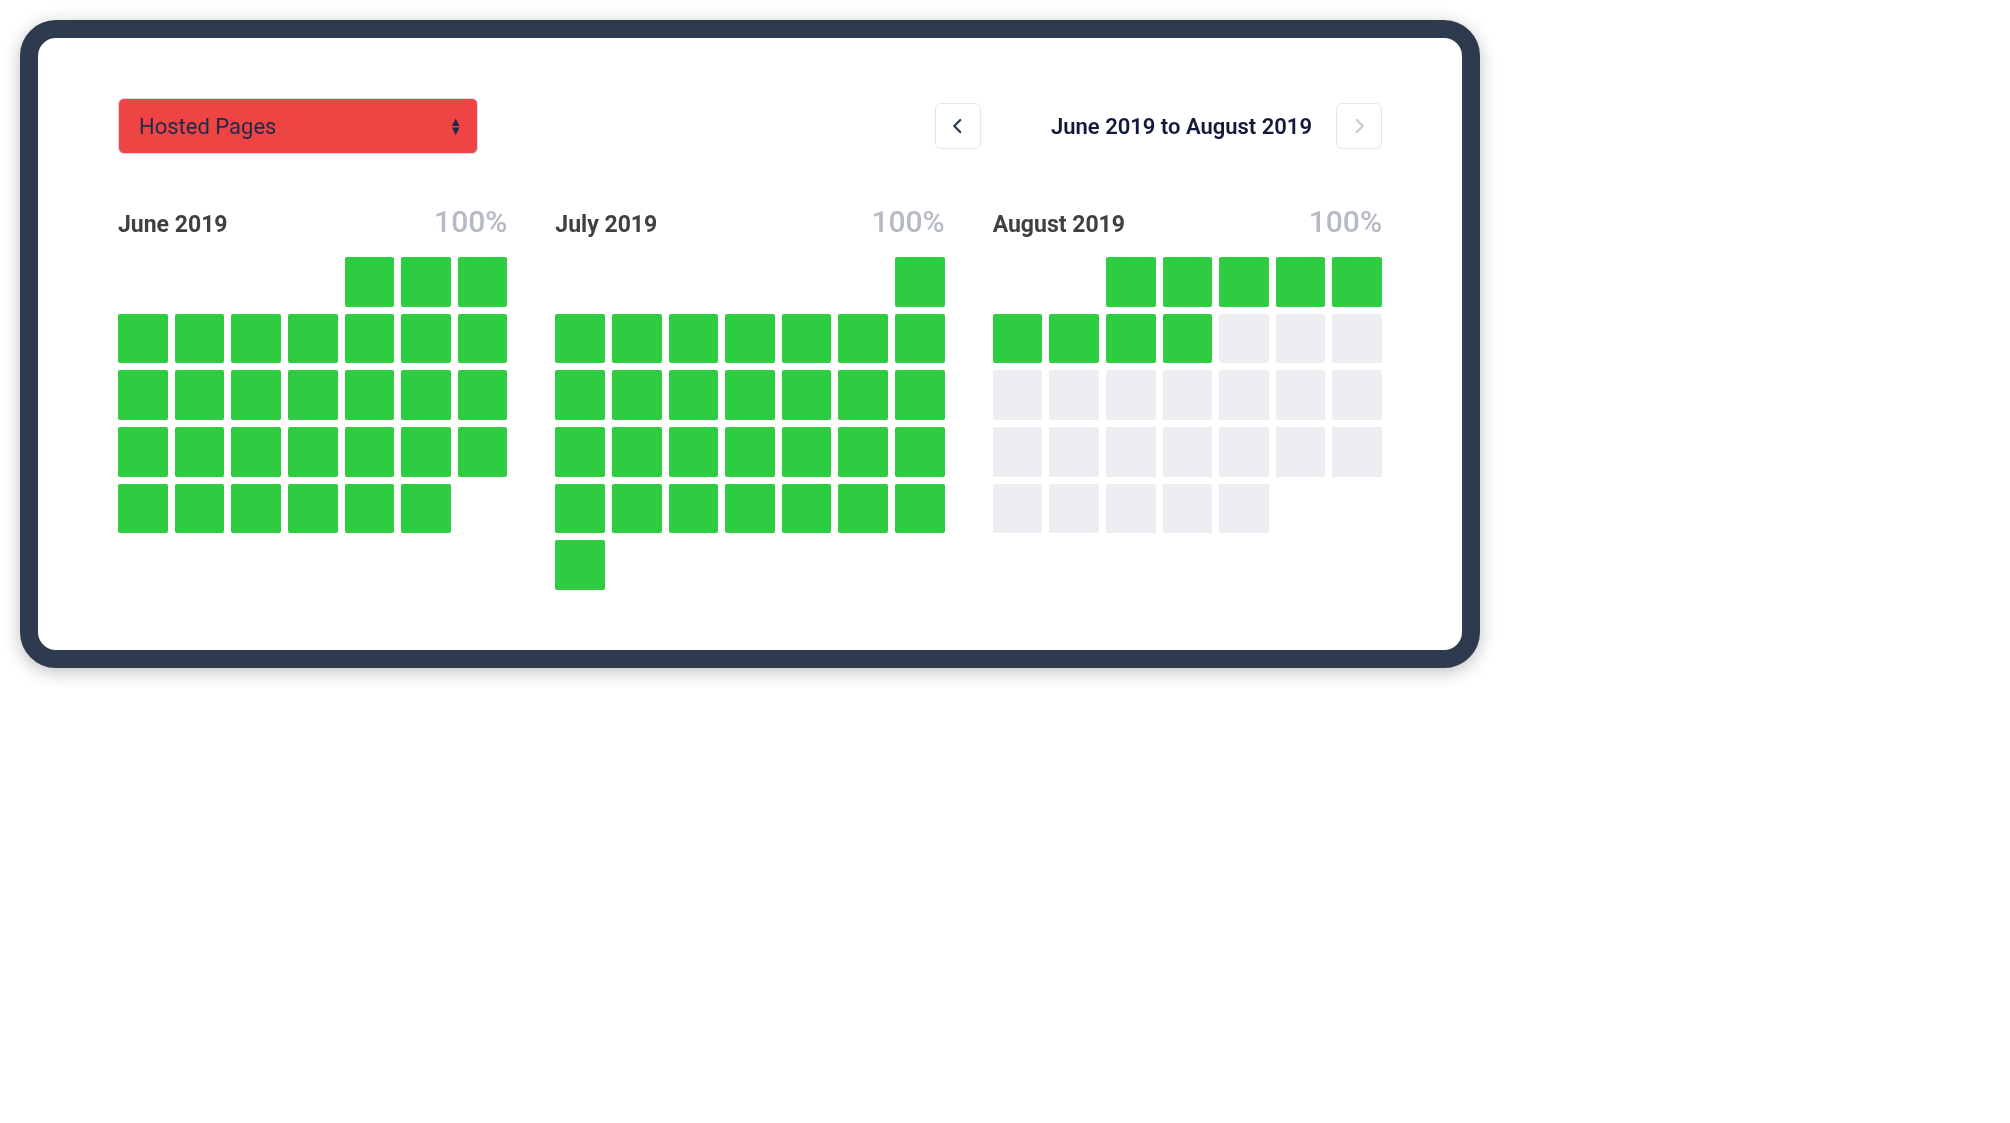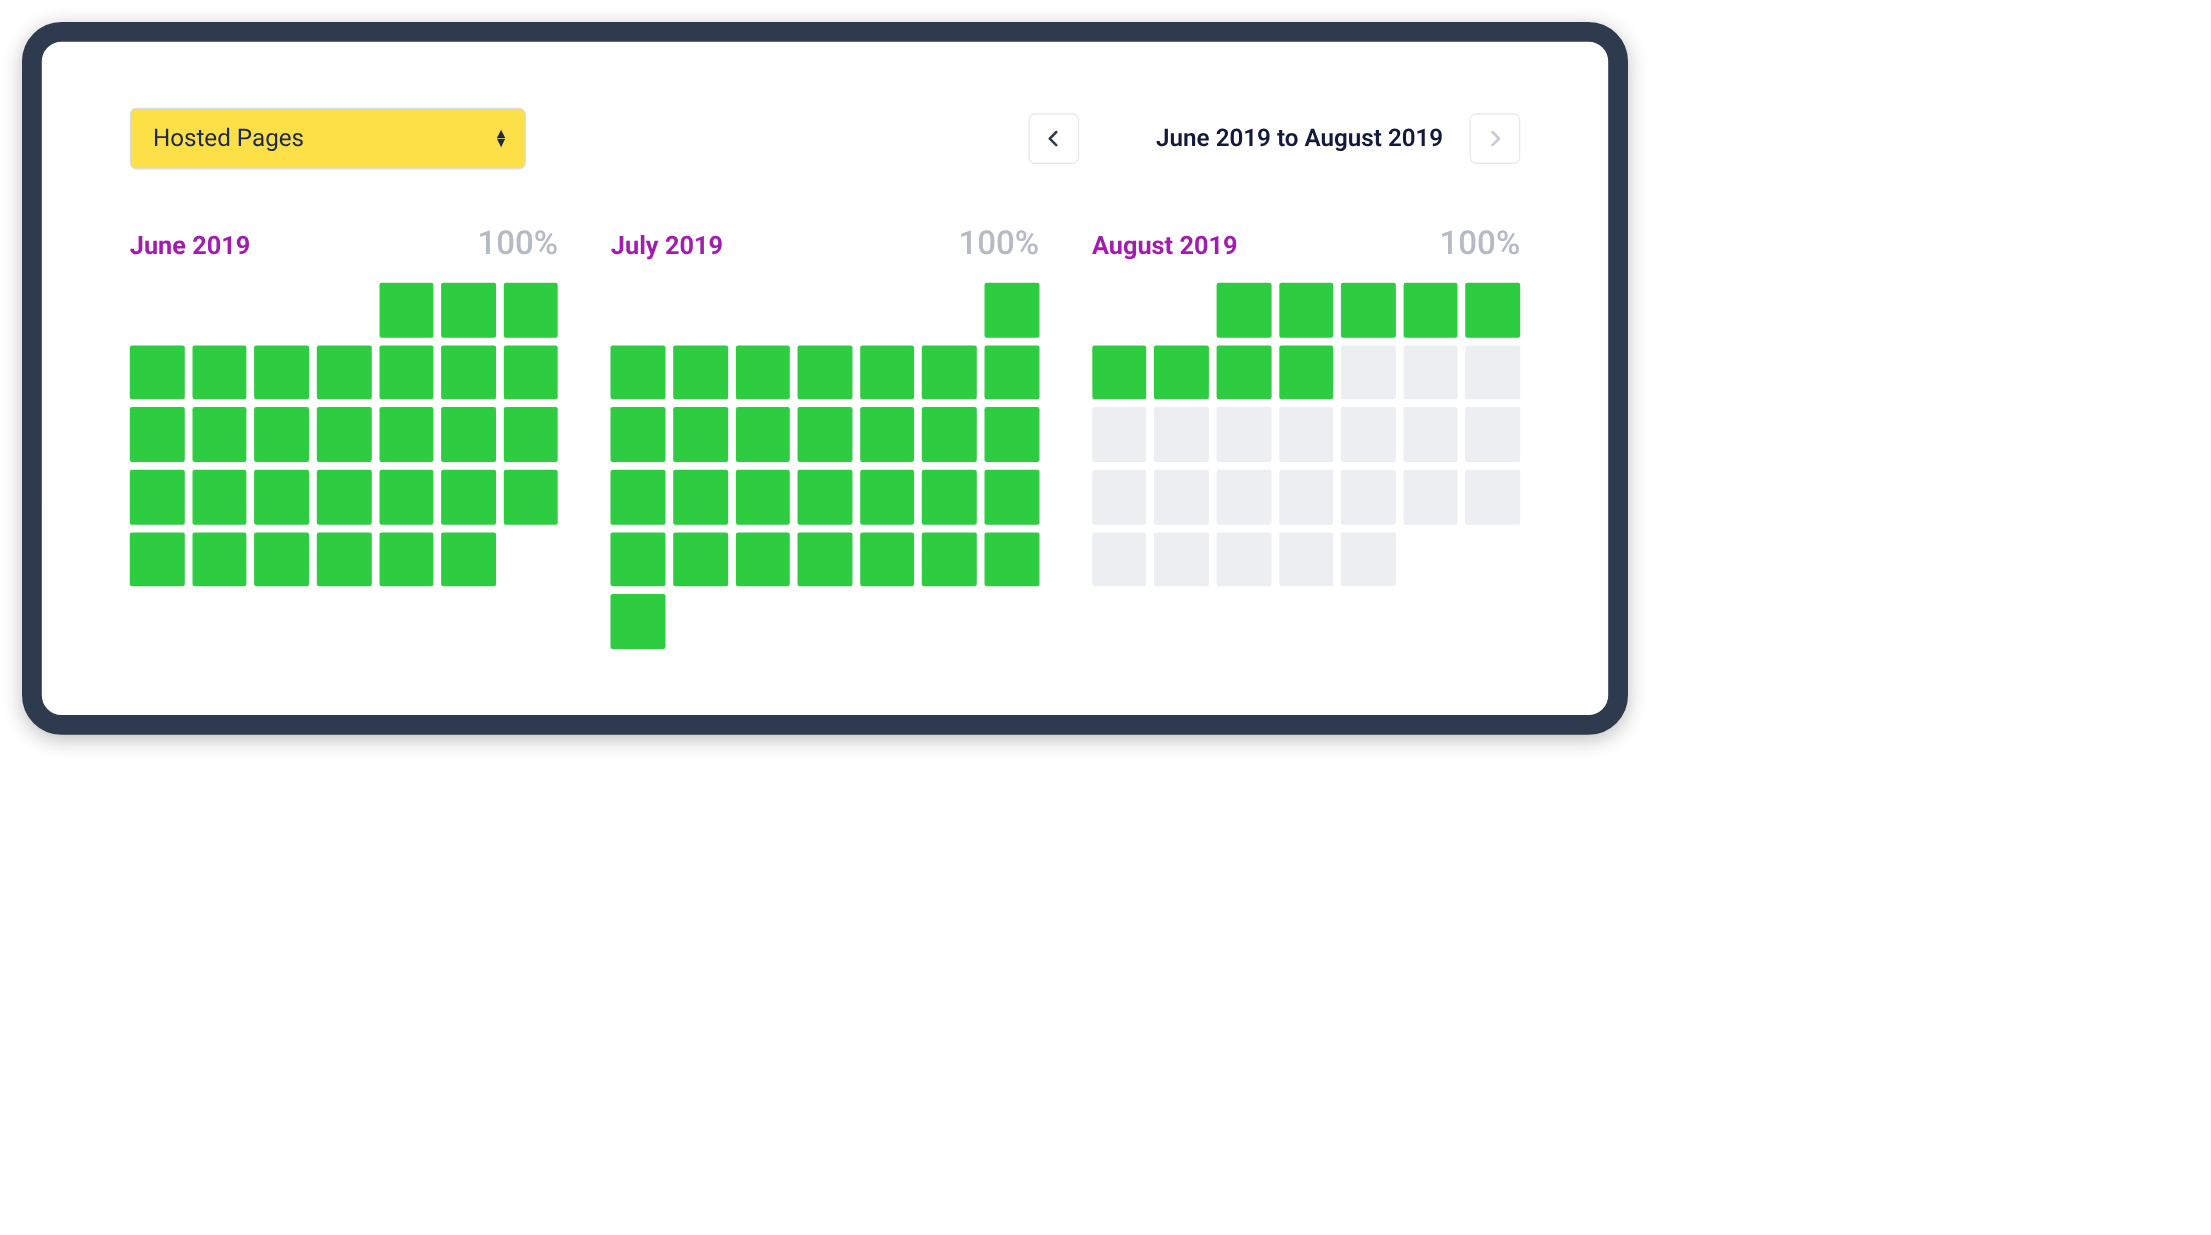--- a/index.html
+++ b/index.html
@@ -51,21 +51,21 @@
     width: 360px;
   }
   .select-box {
     width: 100%;
     height: 56px;
     border: 1px solid #d8dbe2;
     border-radius: 6px;
     padding: 0 26px 0 20px;
     font-size: 22px;
     color: #1e2a4a;
-    background: #fde047;
+    background: #ef4444;
     display: flex;
     align-items: center;
     cursor: pointer;
   }
   .select-arrows {
     position: absolute;
     right: 16px;
     top: 50%;
     transform: translateY(-50%);
     display: flex;
@@ -108,21 +108,21 @@
   }
   .month-header {
     display: flex;
     justify-content: space-between;
     align-items: baseline;
     margin-bottom: 18px;
   }
   .month-name {
     font-size: 23px;
     font-weight: 700;
-    color: #a21caf;
+    color: #404040;
   }
   .month-pct {
     font-size: 30px;
     font-weight: 500;
     color: #b5bac4;
   }
   .calendar {
     display: grid;
     grid-template-columns: repeat(7, 1fr);
     gap: 7px;

